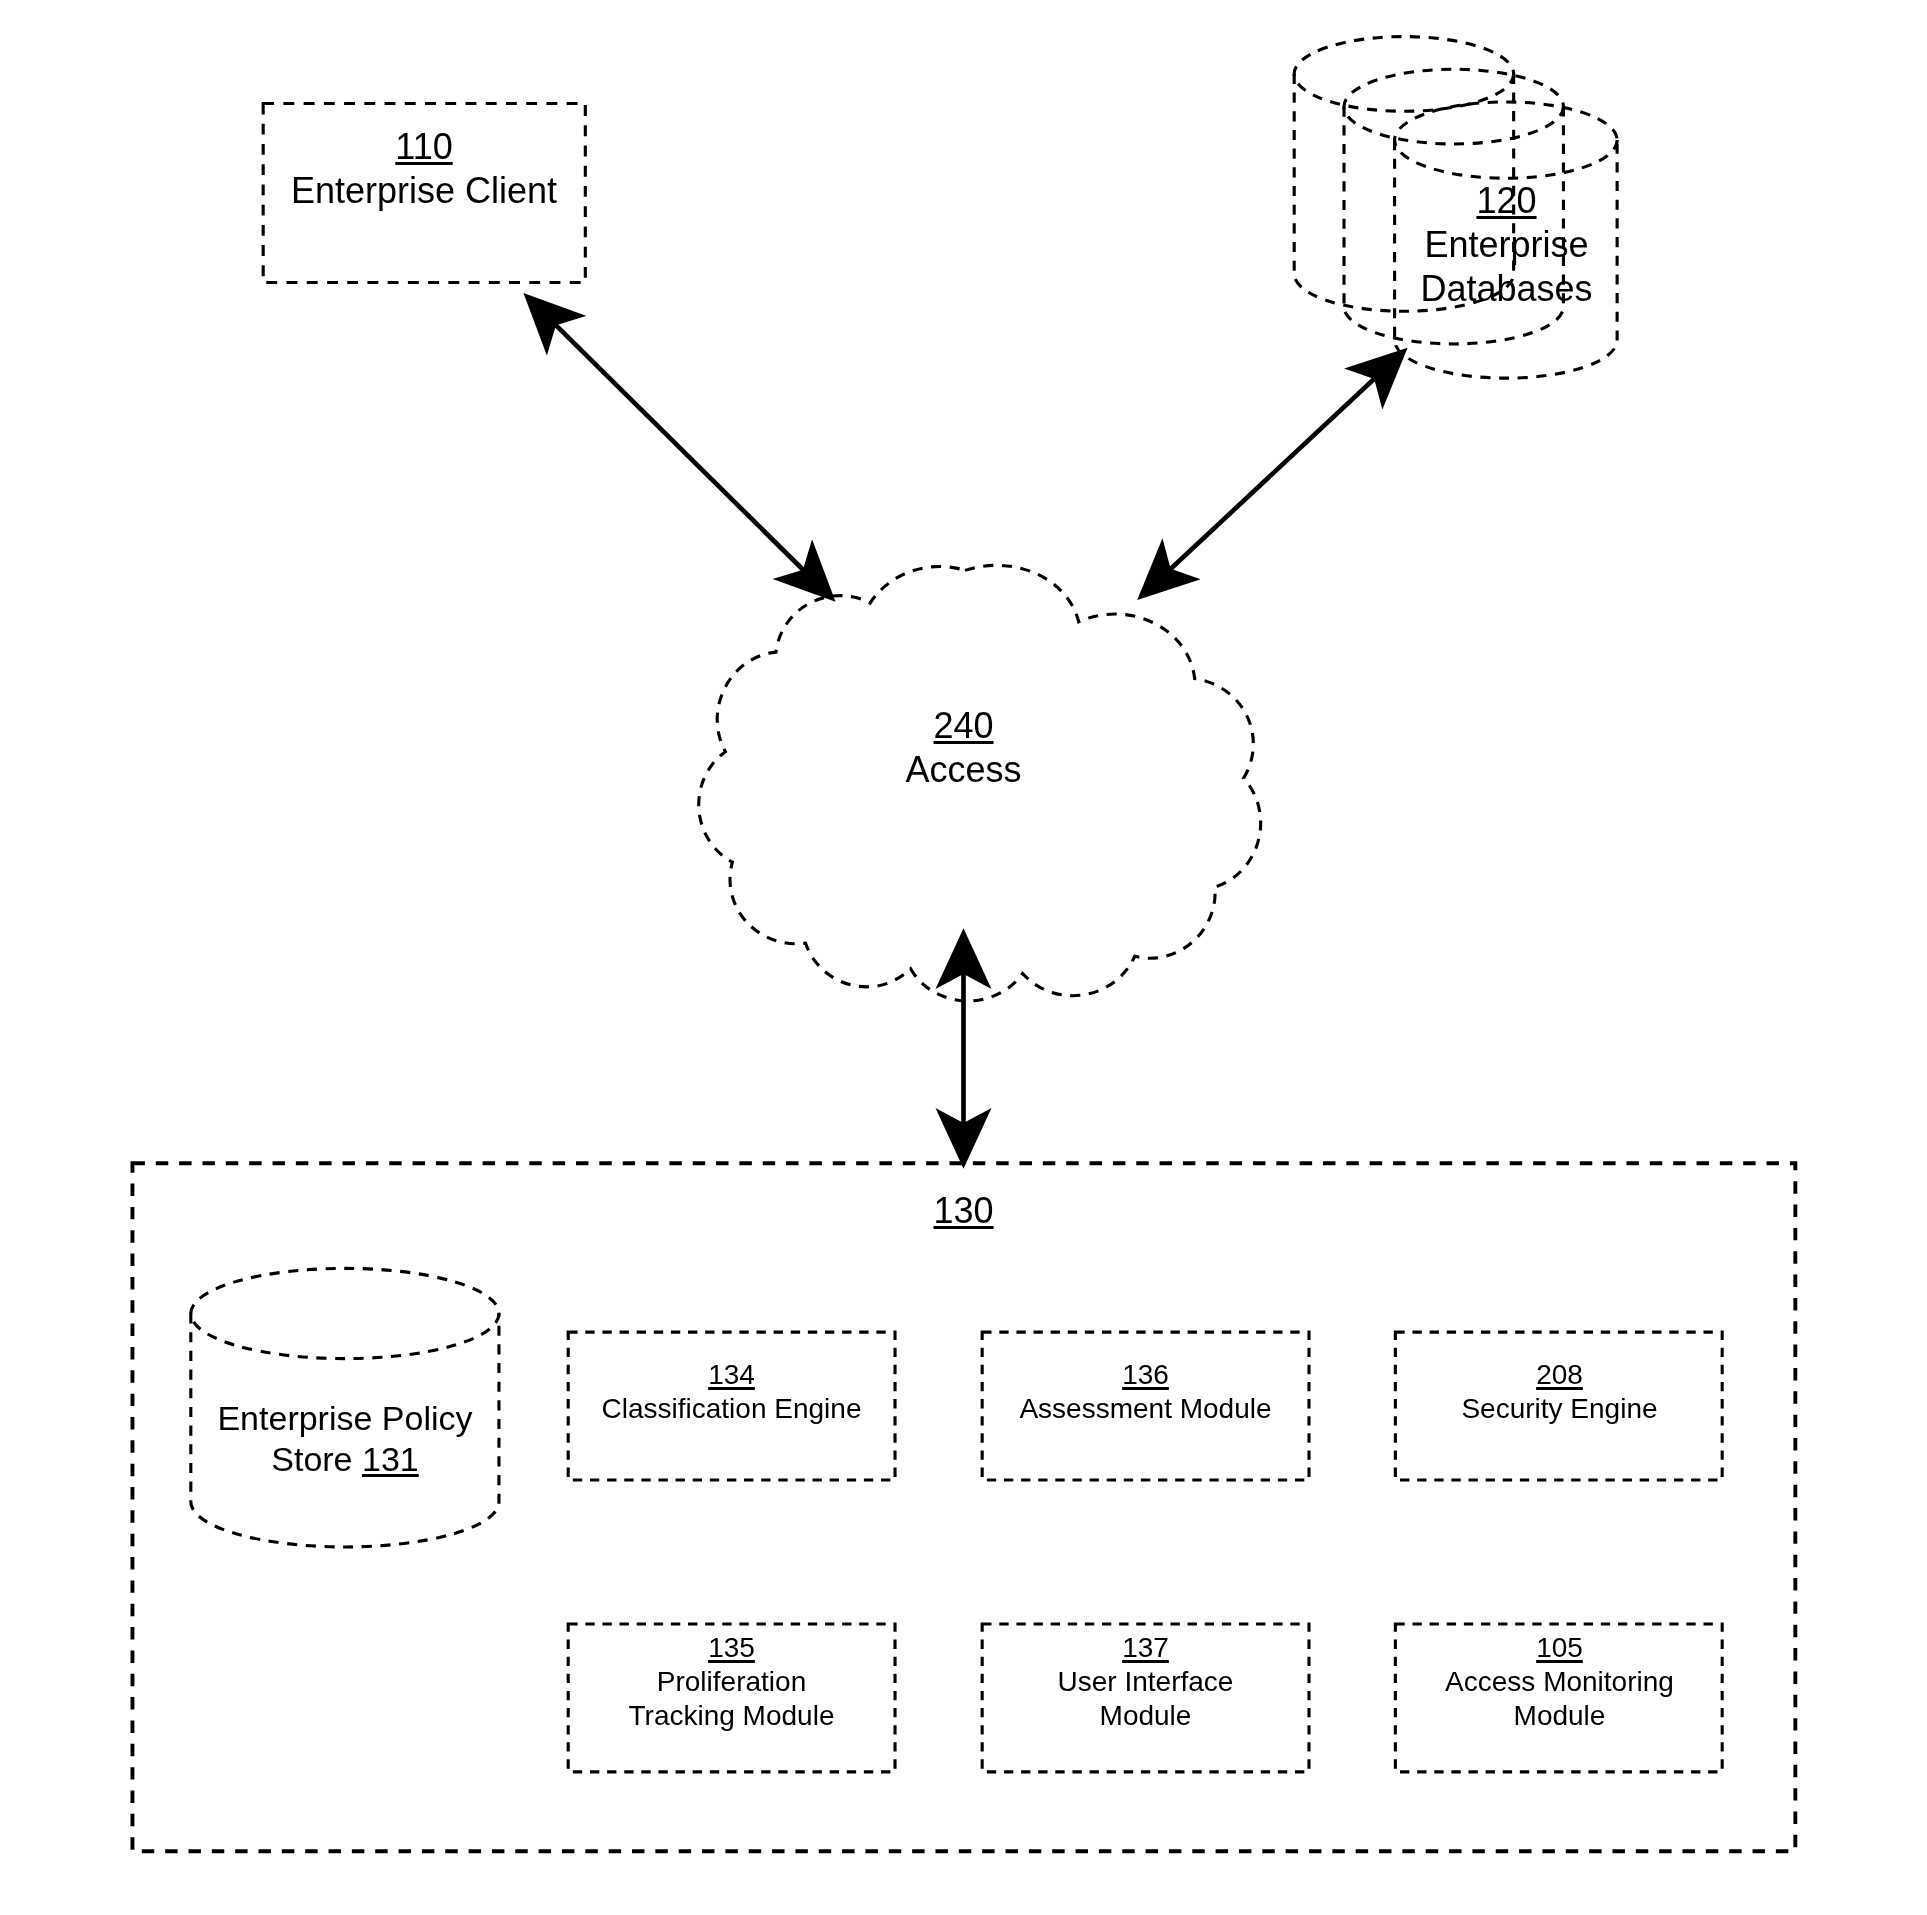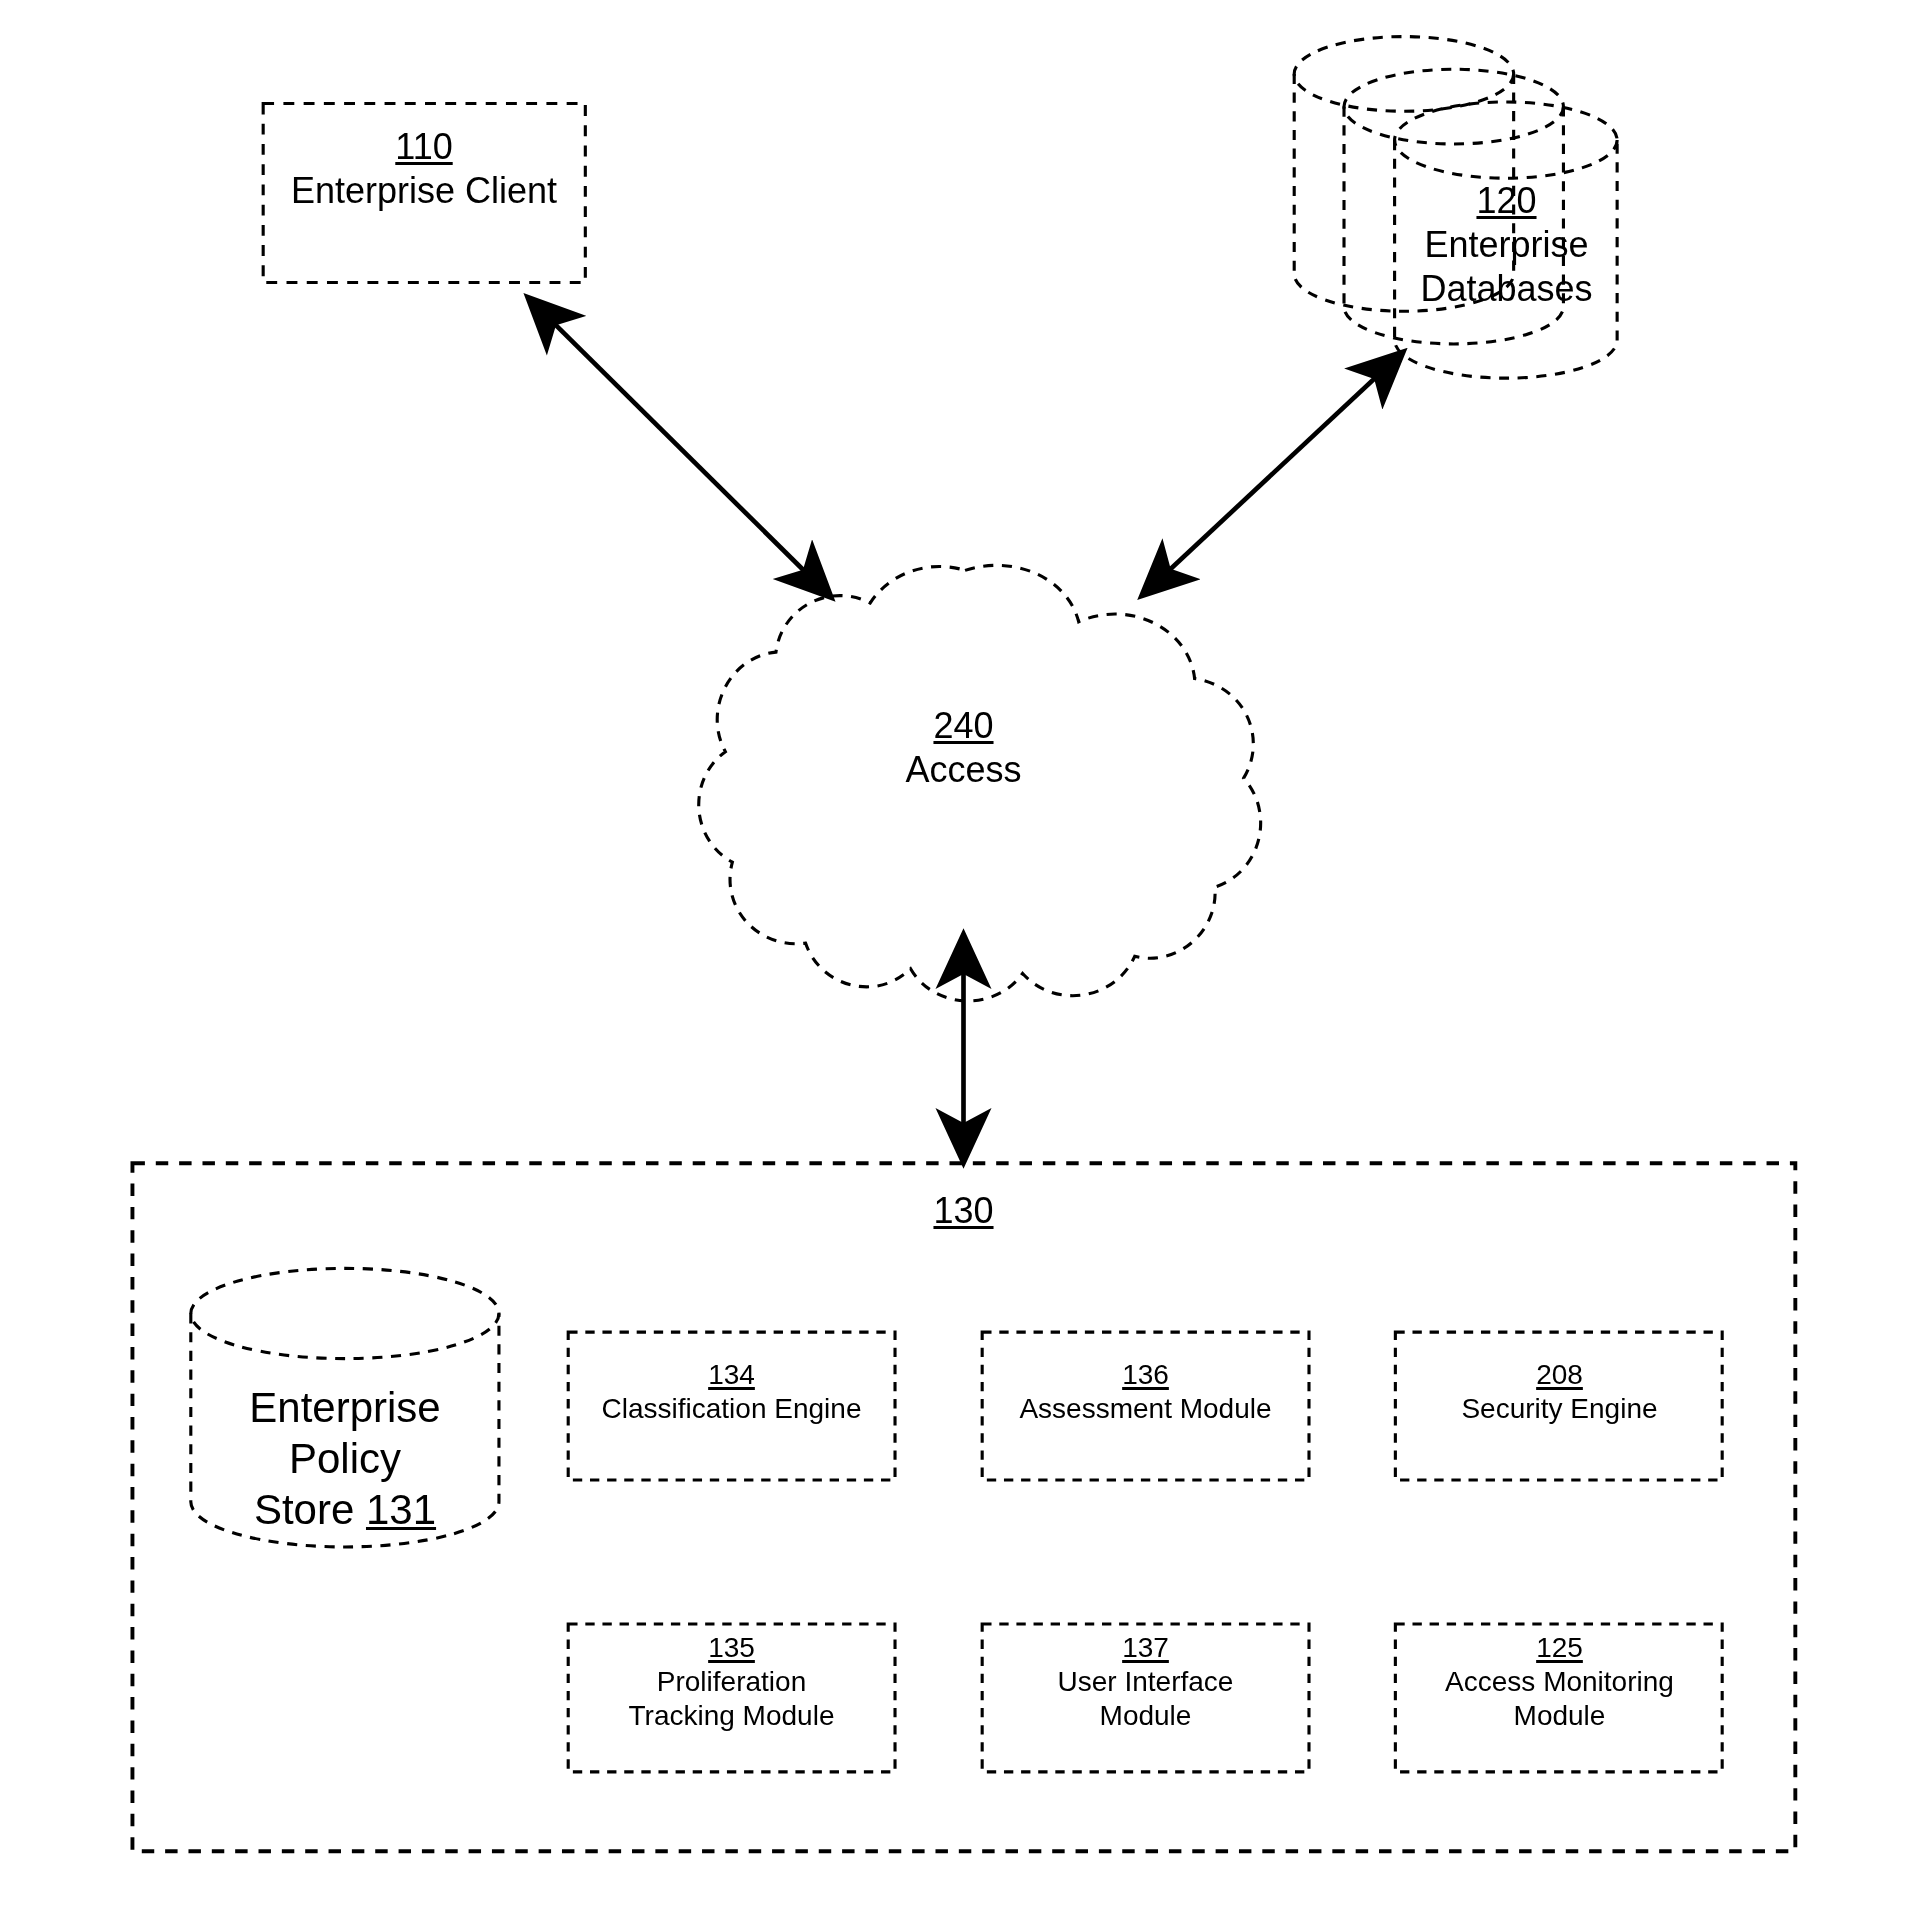--- a/index.html
+++ b/index.html
@@ -3,21 +3,21 @@
 <meta charset="utf-8">
 <style>
   html,body{margin:0;padding:0;background:#ffffff;}
   body{width:1927px;height:1915px;position:relative;overflow:hidden;
        font-family:"Liberation Sans","DejaVu Sans",sans-serif;color:#000;}
   #stage{position:absolute;left:0;top:0;width:1927px;height:1670px;}
   svg.layer{position:absolute;left:0;top:0;width:1927px;height:1915px;overflow:visible;}
   .lbl{position:absolute;text-align:center;line-height:1.22;color:#000;}
   .ref{text-decoration:underline;text-underline-offset:3.1px;text-decoration-thickness:3.1px;}
   .t46{font-size:36px;}
-  .t44{font-size:42px;}
+  .t44{font-size:34px;margin-top:16px;}
   .t42{font-size:28px;}
   .nowrap{white-space:nowrap;}
 </style>
 </head>
 <body>
 
 <div id="stage">
 
   <svg class="layer" viewBox="0 0 2476 2461">
     <defs>
@@ -132,19 +132,19 @@
     <div class="nowrap">Tracking Module</div>
   </div>
 
   <div class="lbl t42" style="left:982px; top:1631px; width:327px;">
     <div class="ref">137</div>
     <div class="nowrap">User Interface</div>
     <div class="nowrap">Module</div>
   </div>
 
   <div class="lbl t42" style="left:1396px; top:1631px; width:327px;">
-    <div class="ref">125</div>
+    <div class="ref">105</div>
     <div class="nowrap">Access Monitoring</div>
     <div class="nowrap">Module</div>
   </div>
 
 </div>
 
 
 </body></html>

